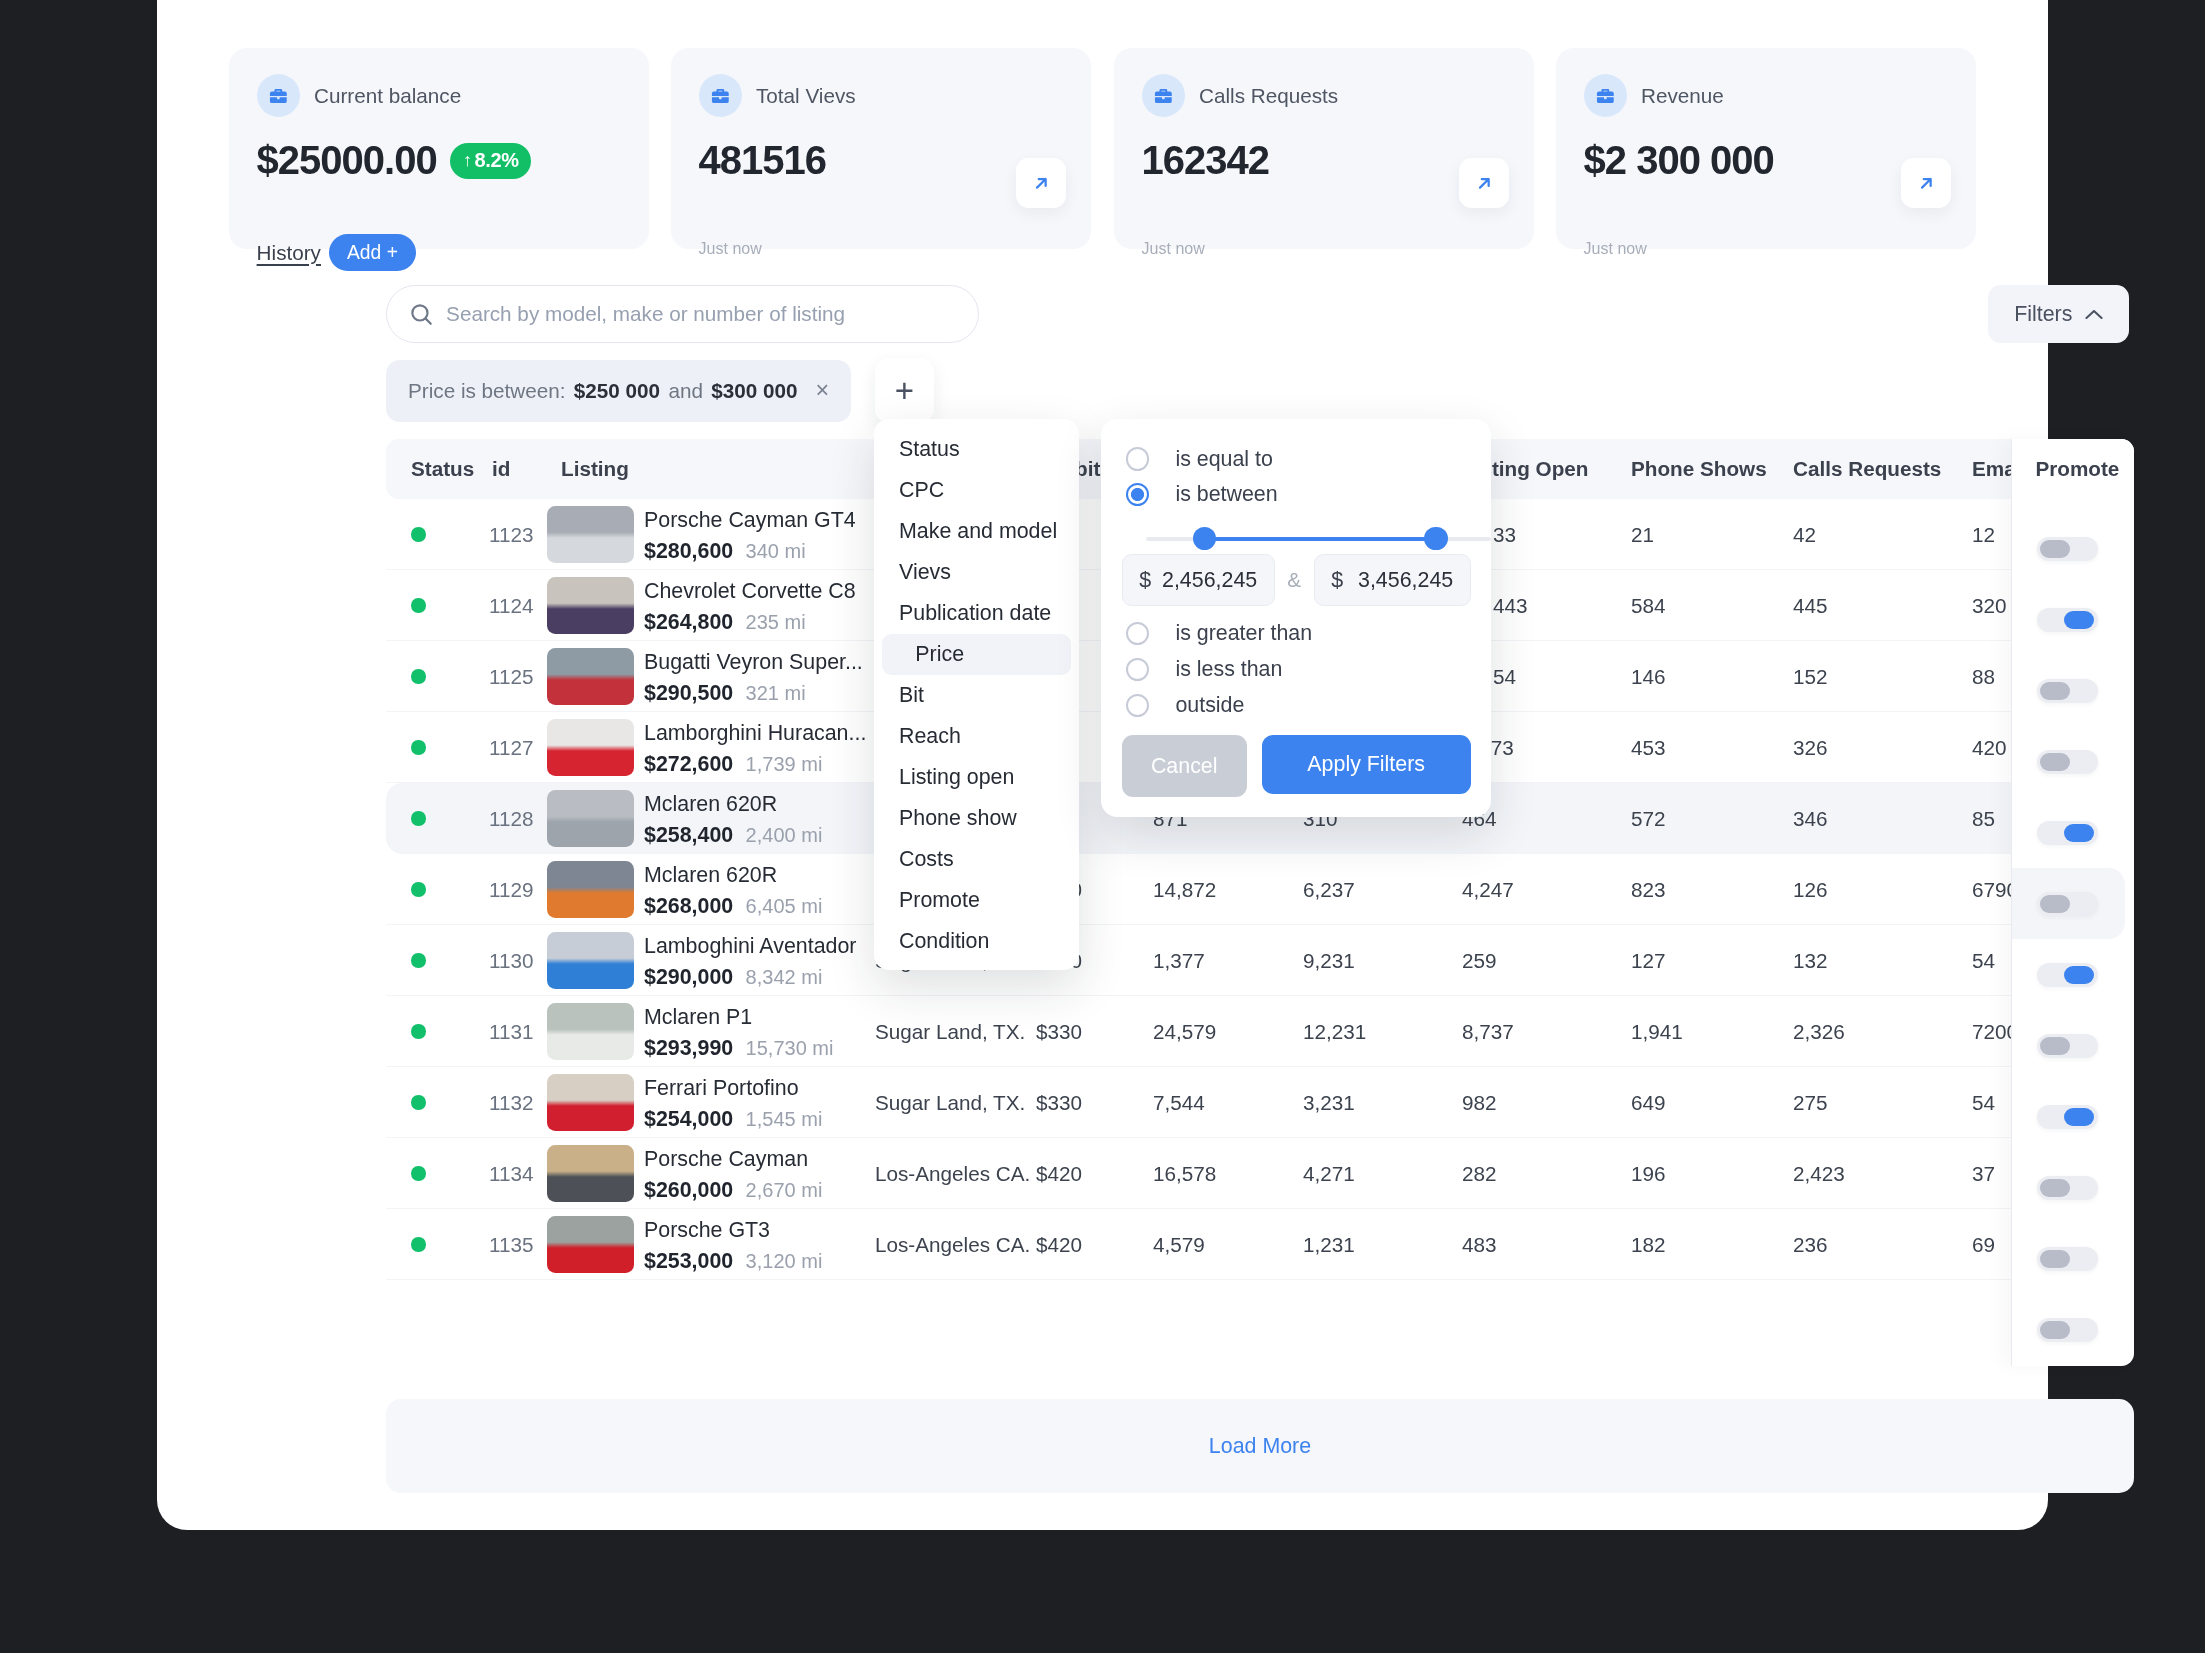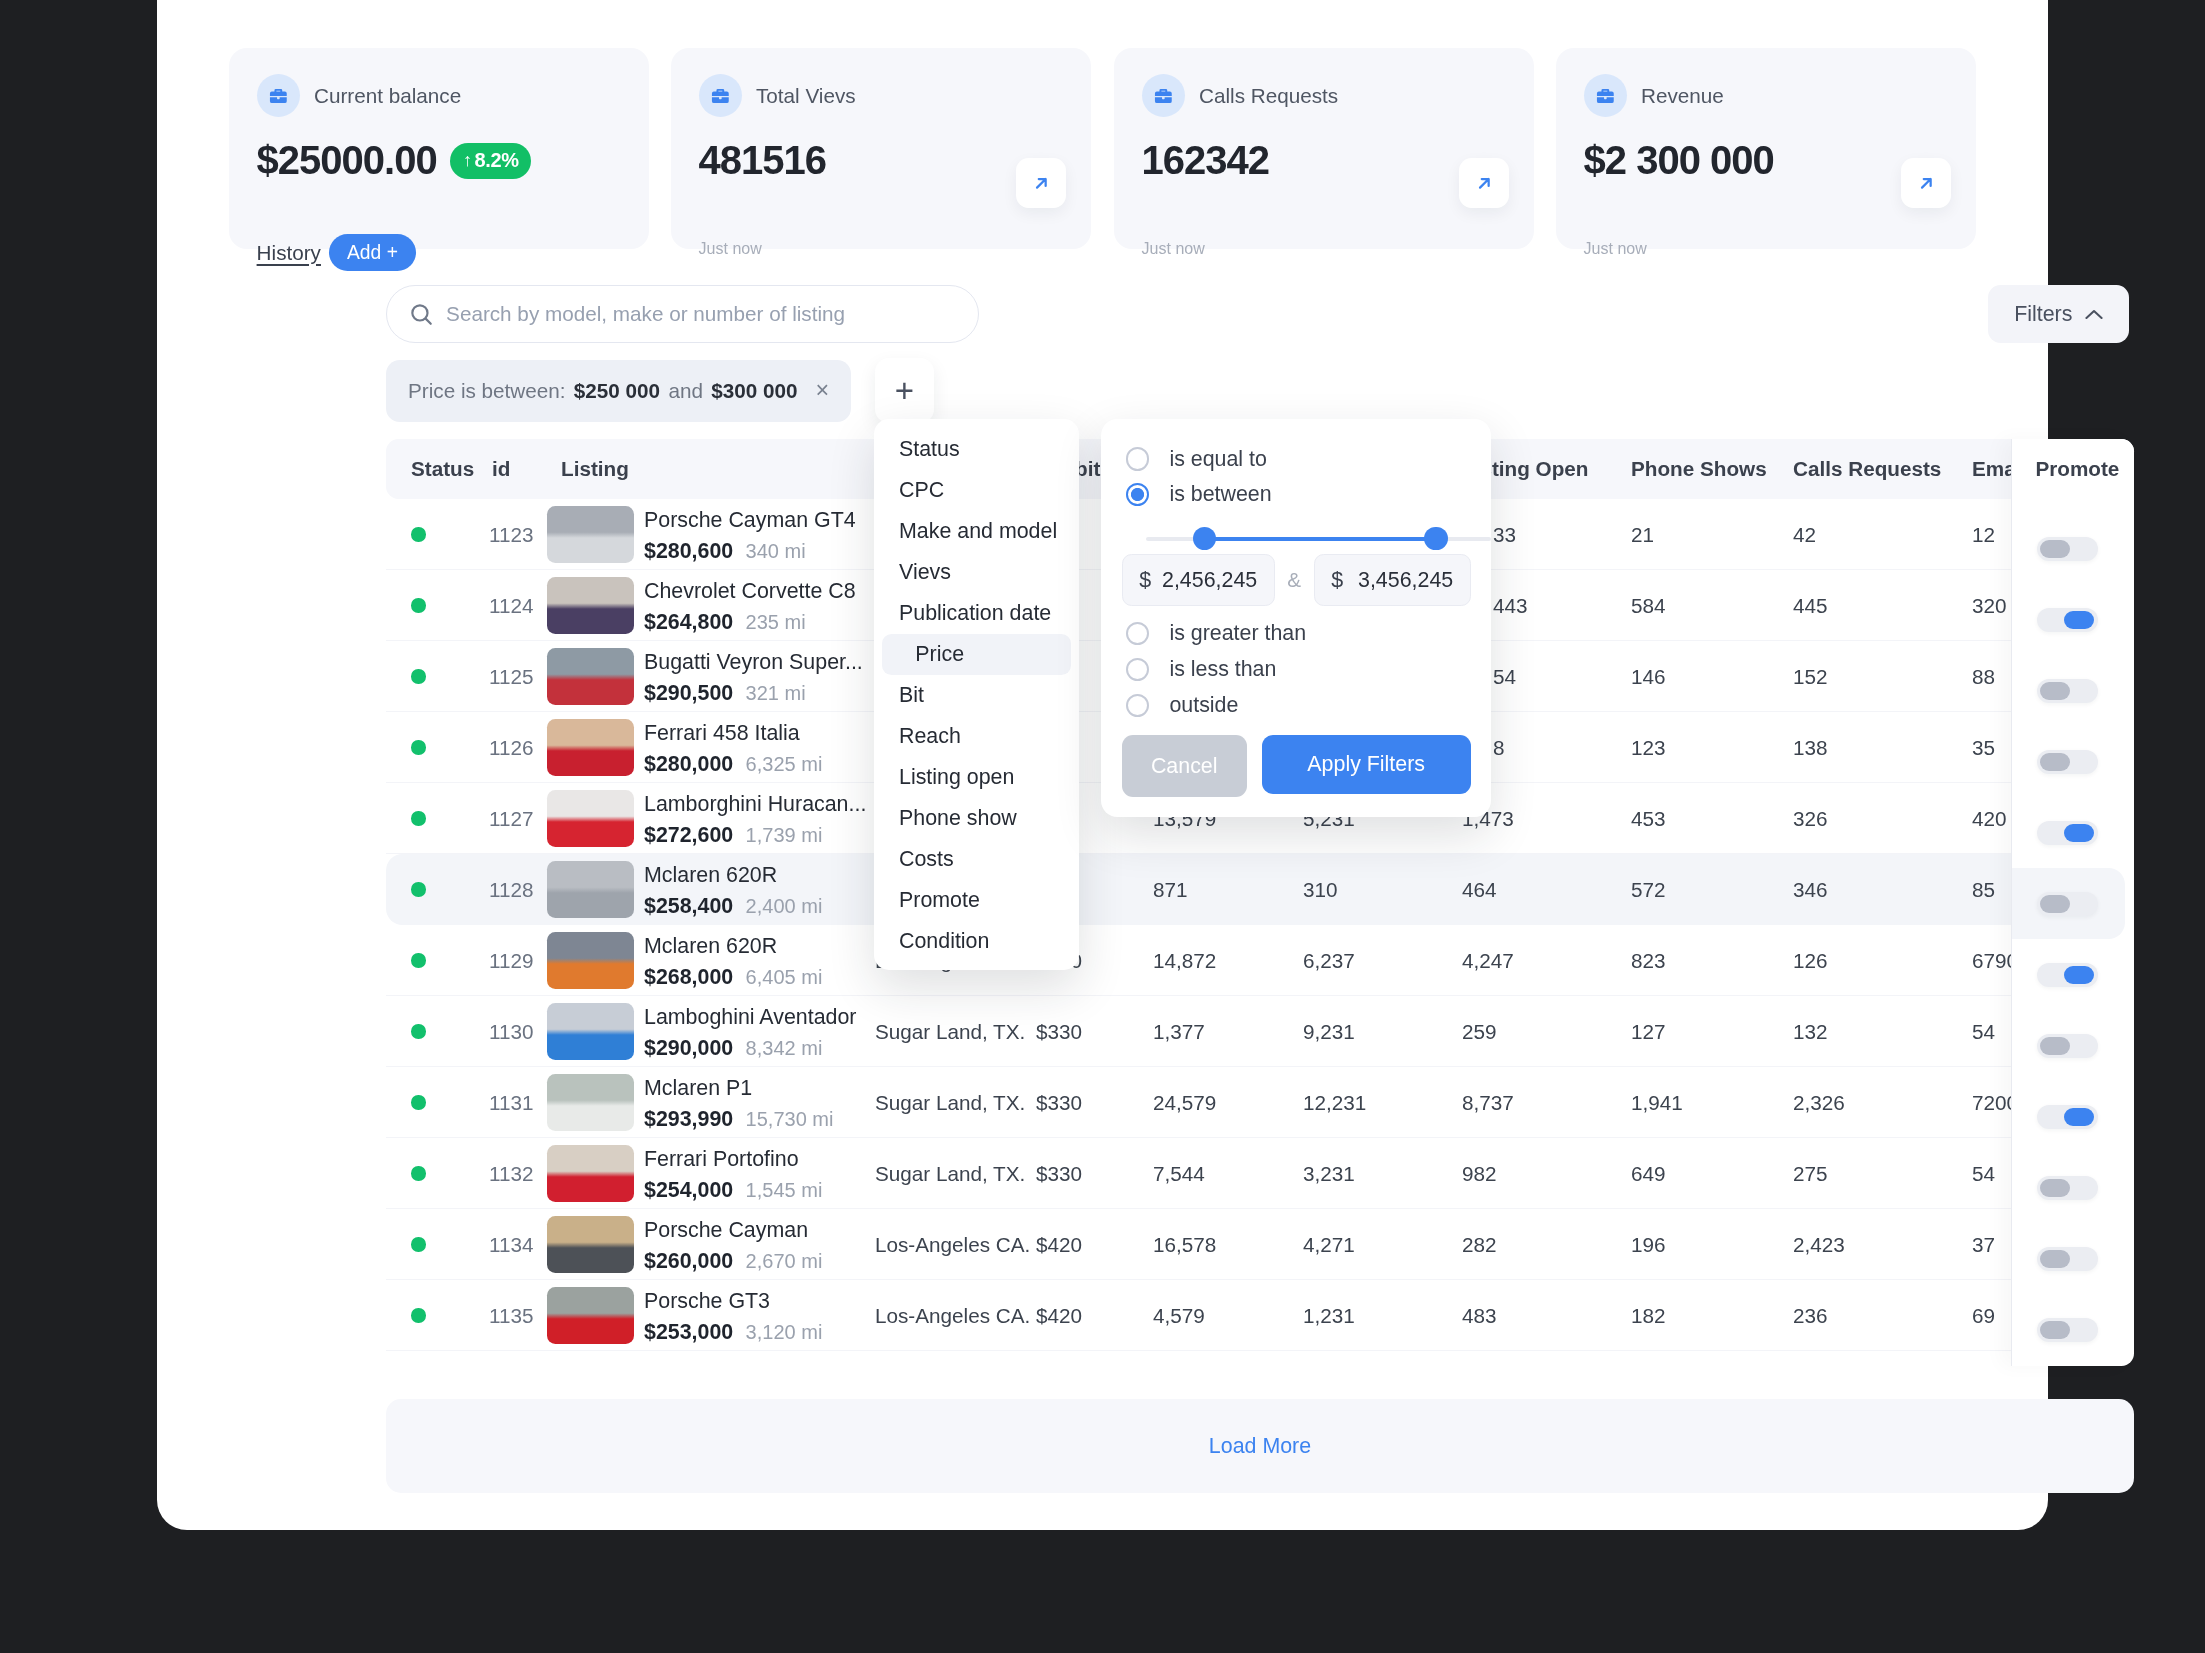--- a/index.html
+++ b/index.html
@@ -63,21 +63,21 @@
 
   .load-more { position:absolute; left:229px; top:1399px; width:1748px; height:94px; background:#F6F7FB; border-radius:15px; border:none; font-size:21.4px; font-weight:500; color:#3C83F0; cursor:pointer; font-family:"Liberation Sans",sans-serif; }
 
   
   .menu { position:absolute; left:717px; top:419px; width:205px; height:551px; background:#fff; border-radius:15px; box-shadow:0 18px 48px rgba(25,32,45,.14); z-index:20; padding-top:9.6px; }
   .menu-item { position:relative; height:41px; line-height:41px; font-size:21.4px; color:#262B34; padding-left:25px; cursor:pointer; white-space:nowrap; }
   .menu-item.active { background:#F1F3F8; border-radius:9.6px; margin:0 8.3px; padding-left:33px; }
 
   
   .popover { position:absolute; left:944px; top:419px; width:390px; height:398px; background:#fff; border-radius:16.5px; box-shadow:0 18px 48px rgba(25,32,45,.14); z-index:21; }
-  .radio-row { position:absolute; left:25px; display:flex; align-items:center; gap:20px; cursor:pointer; }
+  .radio-row { position:absolute; left:25px; display:flex; align-items:center; gap:26px; cursor:pointer; }
   .radio { width:23.4px; height:23.4px; border-radius:50%; border:2.1px solid #C6CBD7; background:#fff; flex:0 0 auto; }
   .radio.sel { border:2.8px solid #3C83F0; background:radial-gradient(circle, #3C83F0 0 6.2px, #fff 6.9px); }
   .radio-label { font-size:21.4px; color:#3B414D; }
   .slider { position:absolute; left:45px; top:108px; width:345px; height:23.4px; }
   .slider .track { position:absolute; left:0; right:0; top:9.6px; height:4.8px; border-radius:2.8px; background:#E8EAF0; }
   .slider .range { position:absolute; top:9.6px; height:4.8px; border-radius:2.8px; background:#3C83F0; }
   .slider .handle { position:absolute; top:0; width:23.4px; height:23.4px; border-radius:50%; background:#3C83F0; margin-left:-11.7px; cursor:grab; }
   .amount-row { position:absolute; left:20.7px; top:135px; width:349px; display:flex; align-items:center; }
   .amount-box { height:52px; background:#F5F6FA; border:0.7px solid #E9EBF2; border-radius:9.6px; display:flex; align-items:center; justify-content:space-between; padding:0 16.5px; font-size:21.4px; color:#2A2F39; }
   .amount-box .cur { color:#3B414D; }
@@ -256,36 +256,20 @@
                 <span class="l-mi">321 mi</span>
               </div>
             </div>
             <span class="cell c-open frag">54</span>
             <span class="cell c-phone">146</span>
             <span class="cell c-calls">152</span>
             <span class="cell c-email">88</span>
           </div>
           <div class="trow">
             <span class="status-dot"></span>
-            <span class="cell c-id">1126</span>
-            <div class="thumb" style="background: linear-gradient(rgb(217, 184, 154) 0%, rgb(217, 184, 154) 46%, rgb(200, 32, 47) 56%, rgb(200, 32, 47) 100%);"></div>
-            <div class="listing-info">
-              <div class="l-title">Ferrari 458 Italia</div>
-              <div class="l-sub">
-                <span class="l-price">$280,000</span>
-                <span class="l-mi">6,325 mi</span>
-              </div>
-            </div>
-            <span class="cell c-open frag">8</span>
-            <span class="cell c-phone">123</span>
-            <span class="cell c-calls">138</span>
-            <span class="cell c-email">35</span>
-          </div>
-          <div class="trow">
-            <span class="status-dot"></span>
             <span class="cell c-id">1127</span>
             <div class="thumb" style="background: linear-gradient(rgb(233, 231, 230) 0%, rgb(233, 231, 230) 46%, rgb(214, 36, 48) 56%, rgb(214, 36, 48) 100%);"></div>
             <div class="listing-info">
               <div class="l-title">Lamborghini Huracan...</div>
               <div class="l-sub">
                 <span class="l-price">$272,600</span>
                 <span class="l-mi">1,739 mi</span>
               </div>
             </div>
             <span class="cell c-vievs">13,579</span>

